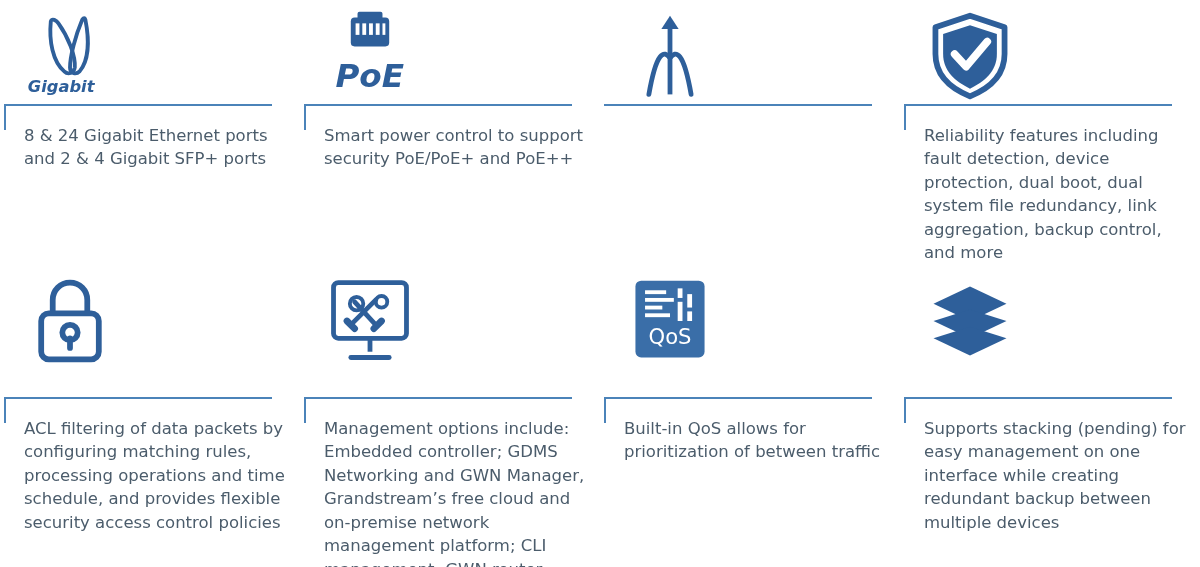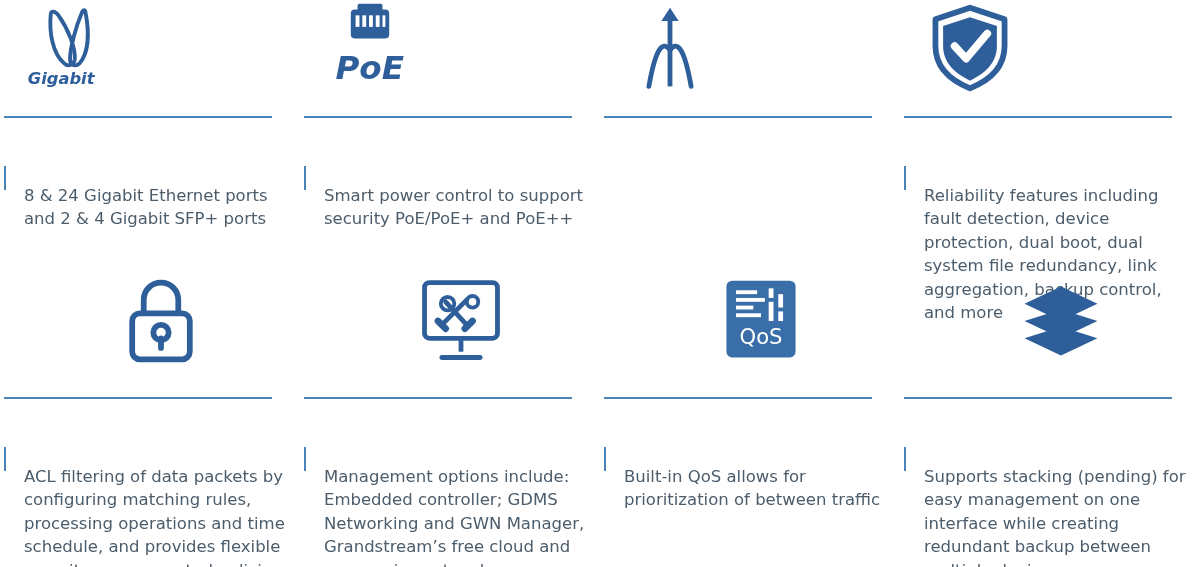--- a/index.html
+++ b/index.html
@@ -18,42 +18,41 @@
     grid-template-columns: repeat(4, 300px);
     grid-template-rows: 265px 302px;
     width: 1200px;
   }
   .cell {
     position: relative;
     box-sizing: border-box;
     padding-left: 0;
   }
   .icon-area {
-    height: 116px;
+    height: 104px;
     display: flex;
-    align-items: flex-start;
+    align-items: flex-end;
     padding-left: 22px;
     box-sizing: border-box;
   }
   .icon-box {
     width: 96px;
     height: 96px;
     display: flex;
     align-items: center;
     justify-content: center;
   }
   .divider {
     height: 2px;
     background: #4b83b9;
     width: 268px;
     margin-left: 4px;
   }
   .cell .body-wrap {
     display: flex;
-    margin-top: 48px;
   }
   .vrule {
     width: 2px;
     background: #4b83b9;
     flex: 0 0 2px;
     height: 24px;
     margin-left: 4px;
   }
   .caption {
     color: #4b5c6b;
@@ -62,21 +61,20 @@
     padding-left: 18px;
     padding-top: 18px;
     padding-right: 4px;
     max-width: 262px;
   }
   
   .row2 .icon-area {
     height: 110px;
     align-items: flex-end;
     padding-bottom: 6px;
-    justify-content: center;
   }
   .row2 .divider {
     margin-top: 22px;
   }
   .gigabit-text {
     font-family: "DejaVu Sans", "Liberation Sans", sans-serif;
     font-weight: bold;
     font-style: italic;
     font-size: 17px;
     fill: #2e5f9a;

